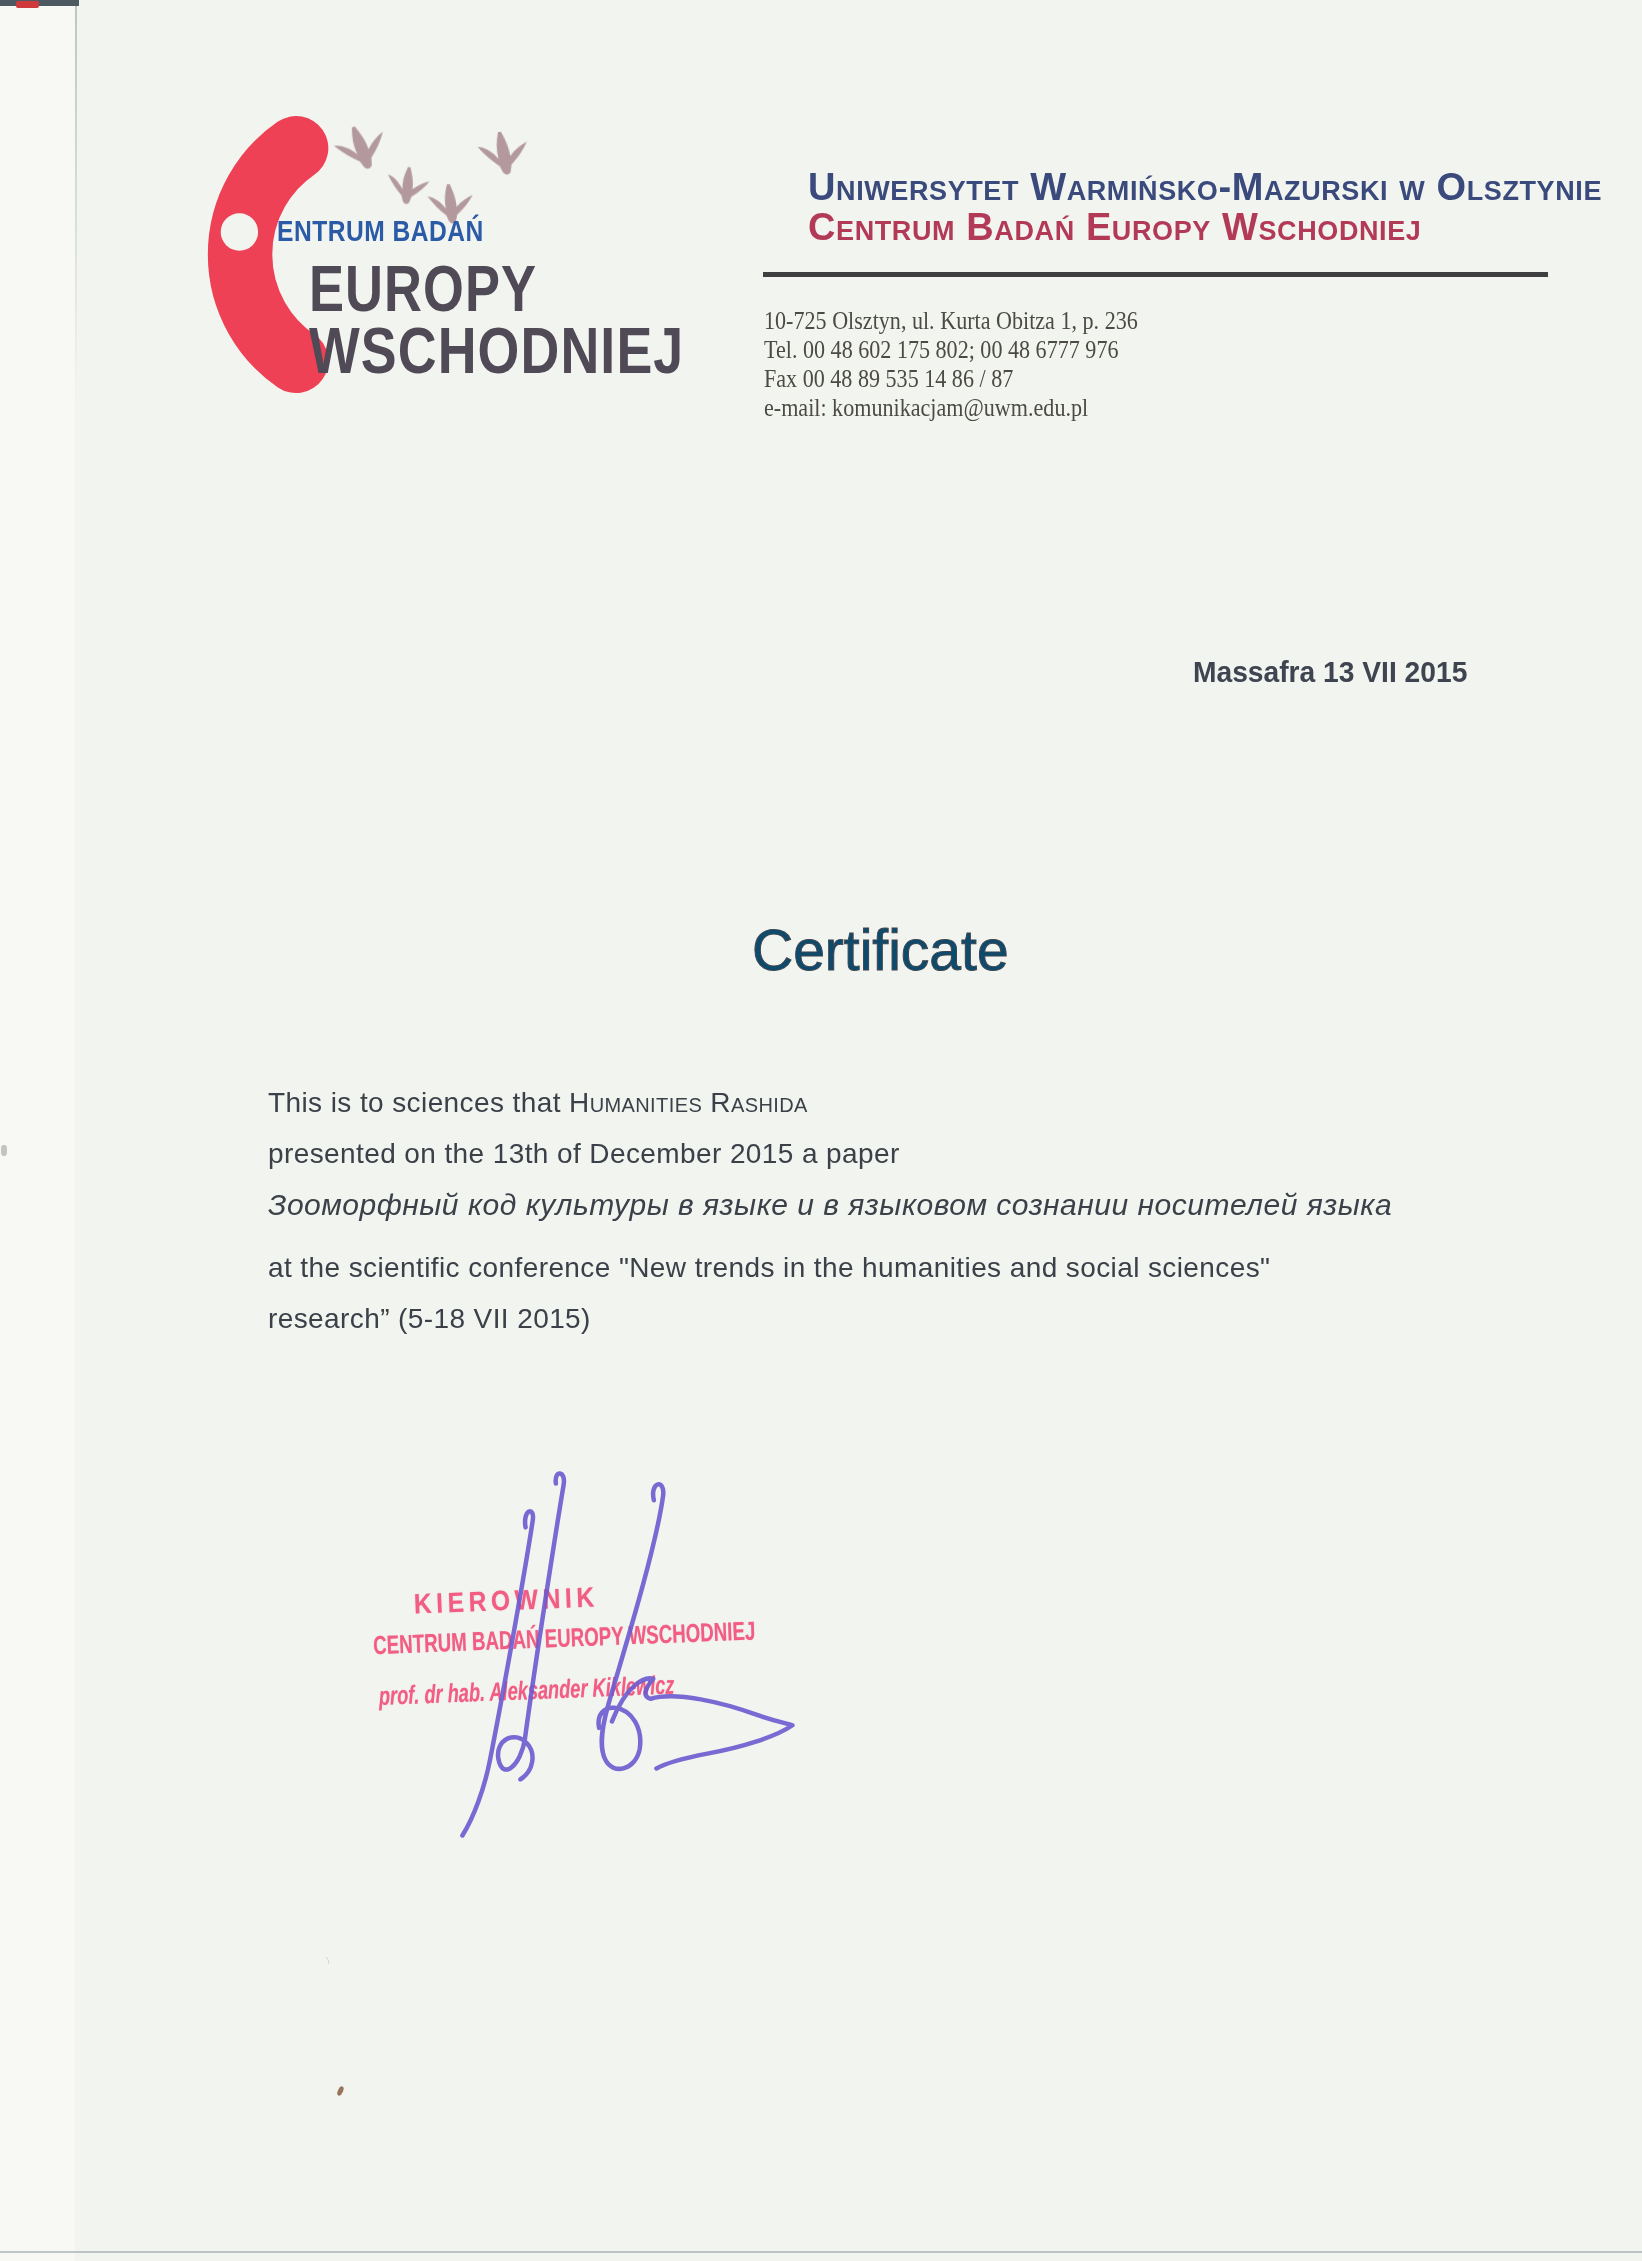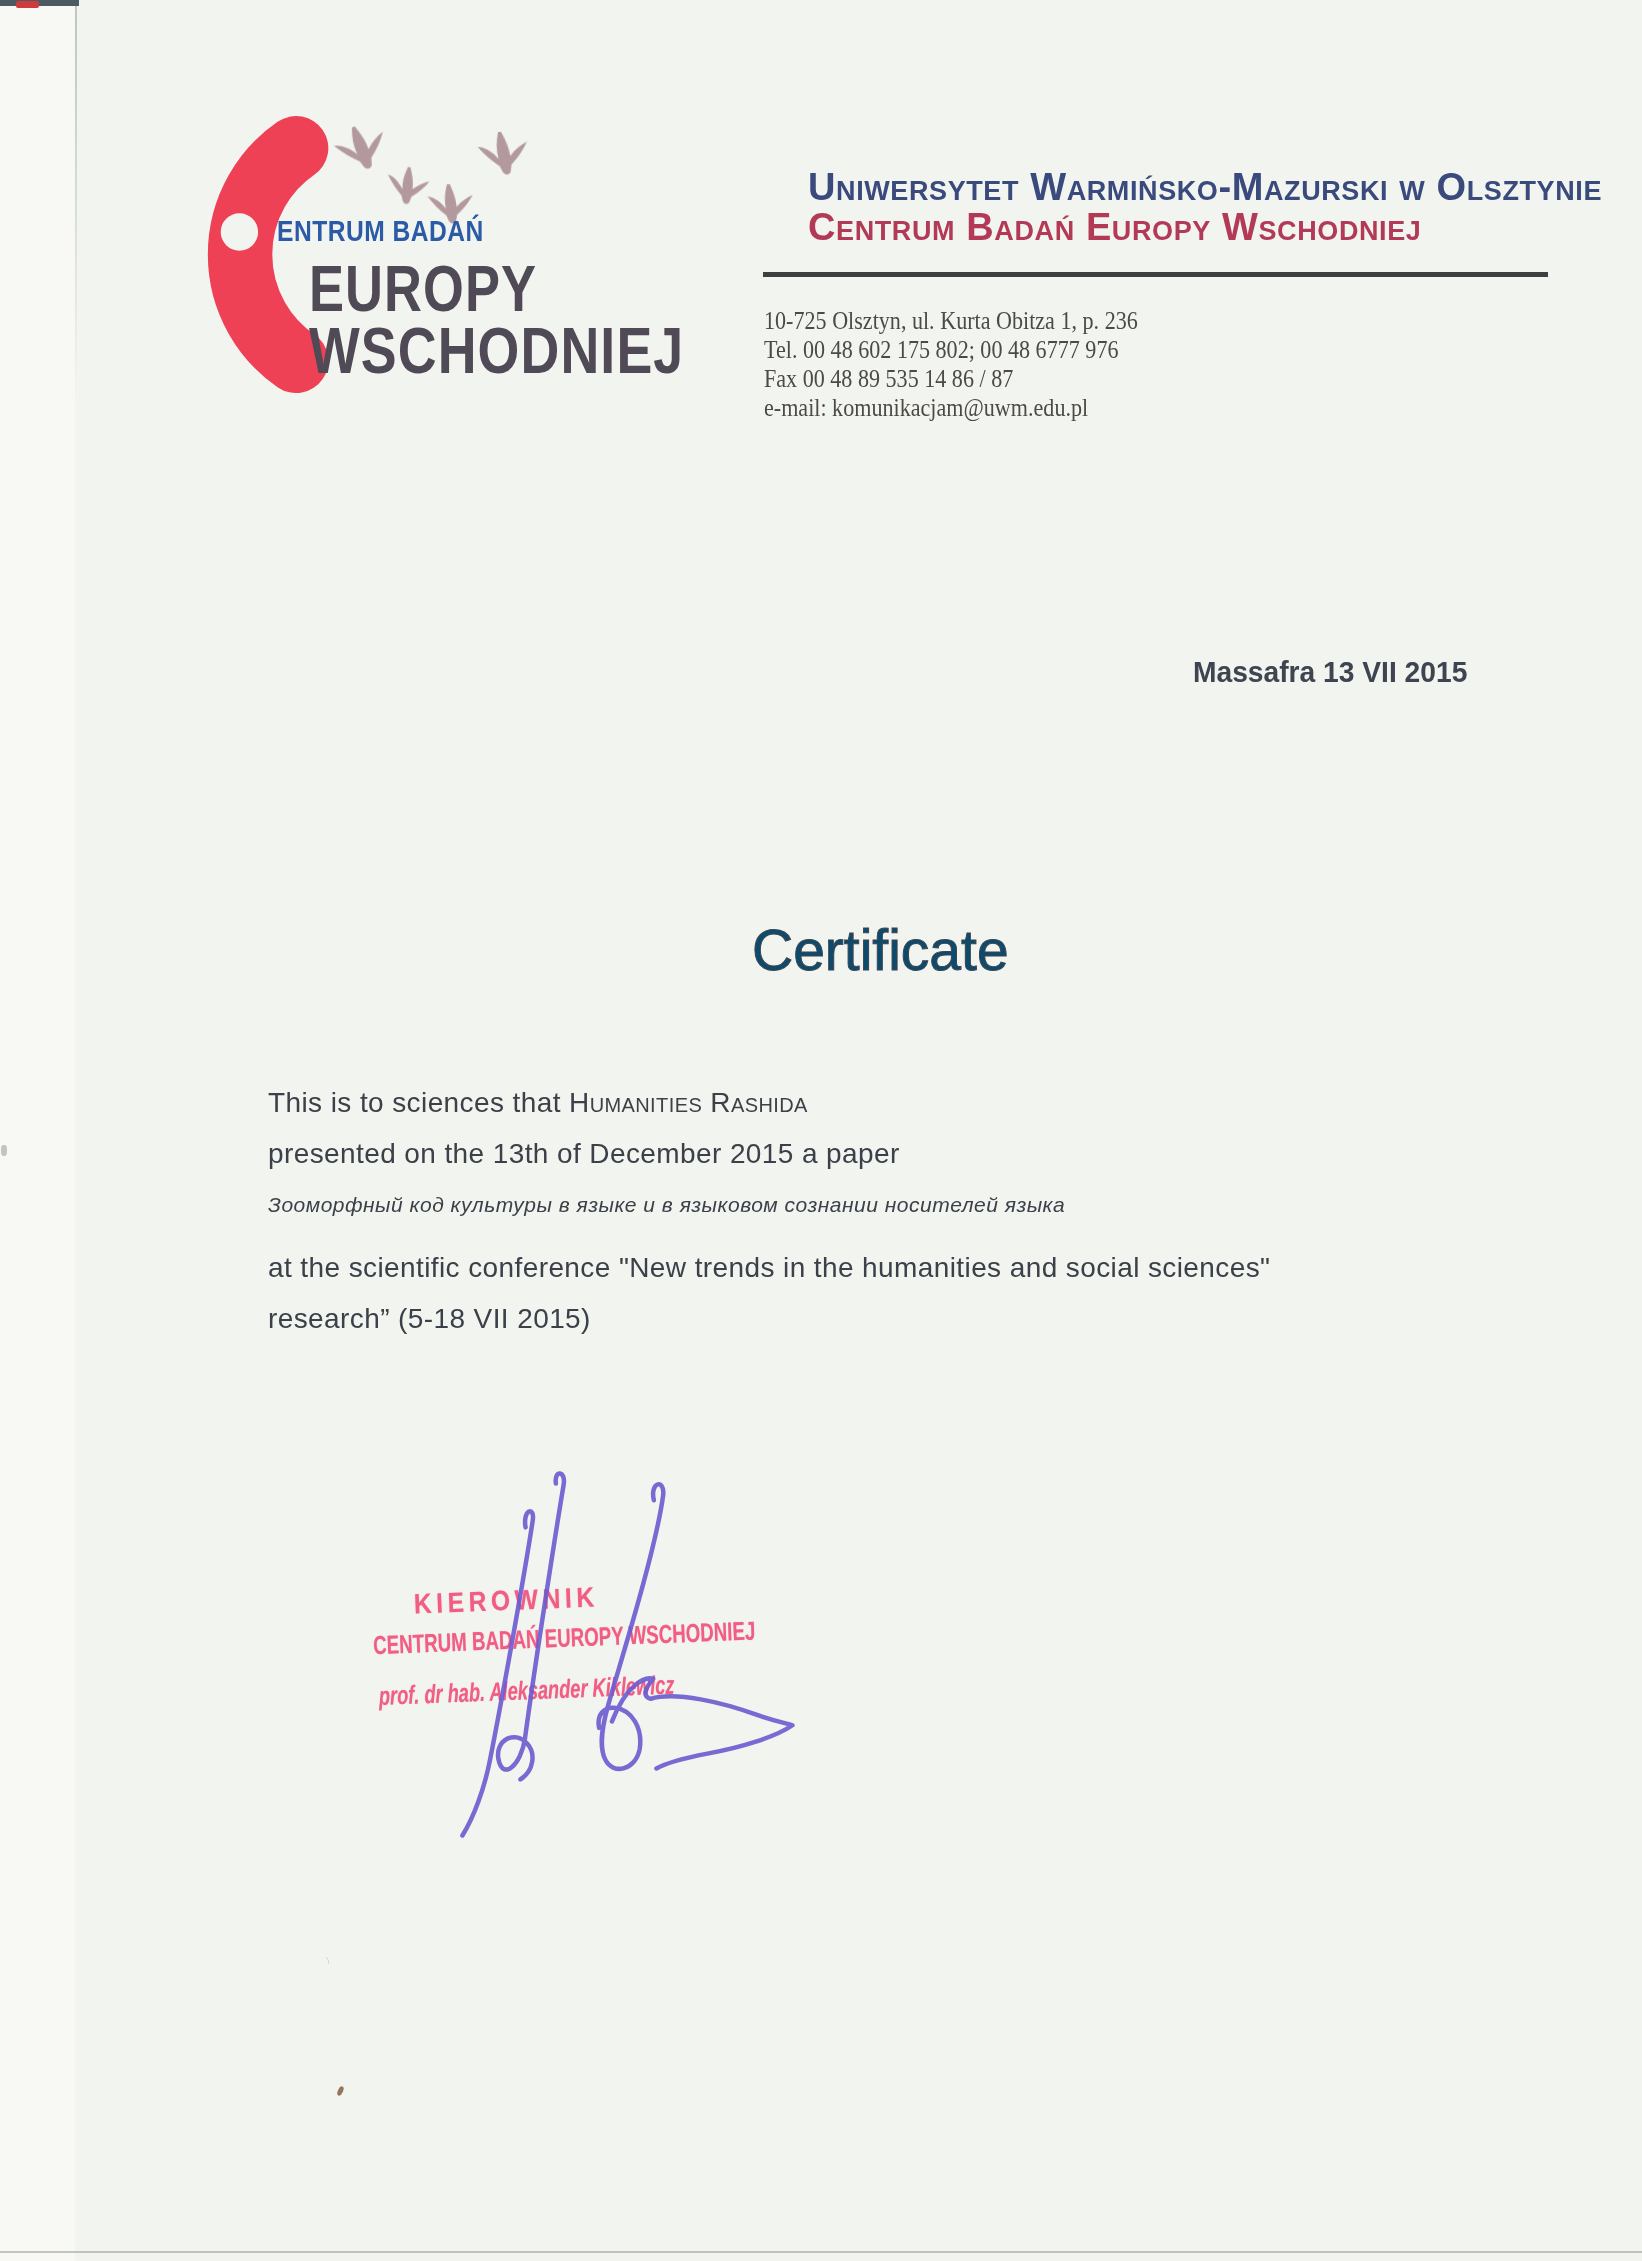--- a/index.html
+++ b/index.html
@@ -75,21 +75,21 @@
     font-size: 57px; color: #0c4a6e;
     -webkit-text-stroke: 1px #3f454e;
     white-space: nowrap;
   }
 
   
   .body-block { left: 268px; top: 1077px; width: 1198px; color: #3b4049;
                 font-size: 28px; line-height: 51px; letter-spacing: 0.4px; }
   .body-line { white-space: nowrap; }
   .sc { font-variant: small-caps; }
-  .ru-line { font-style: italic; font-size: 21px; letter-spacing: 0.5px; }
+  .ru-line { font-style: italic; font-size: 30px; letter-spacing: 0.5px; }
   .detail-block { margin-top: 11.6px; }
 
   
   .stamp { left: 321px; top: 1585px; width: 374px; color: #f2517b;
            transform: rotate(-2.2deg); transform-origin: center; opacity: .92;
            text-align: center; z-index: 3;
            text-shadow: 0 0 1.3px rgba(242,81,123,.45); }
   .stamp div { white-space: nowrap; transform-origin: center; }
   .stamp-role { font-size: 28px; font-weight: bold; letter-spacing: 5.2px; transform: scaleX(.88); }
   .stamp-org  { font-size: 26px; font-weight: bold; margin-top: 7.7px; transform: scaleX(.72); }

